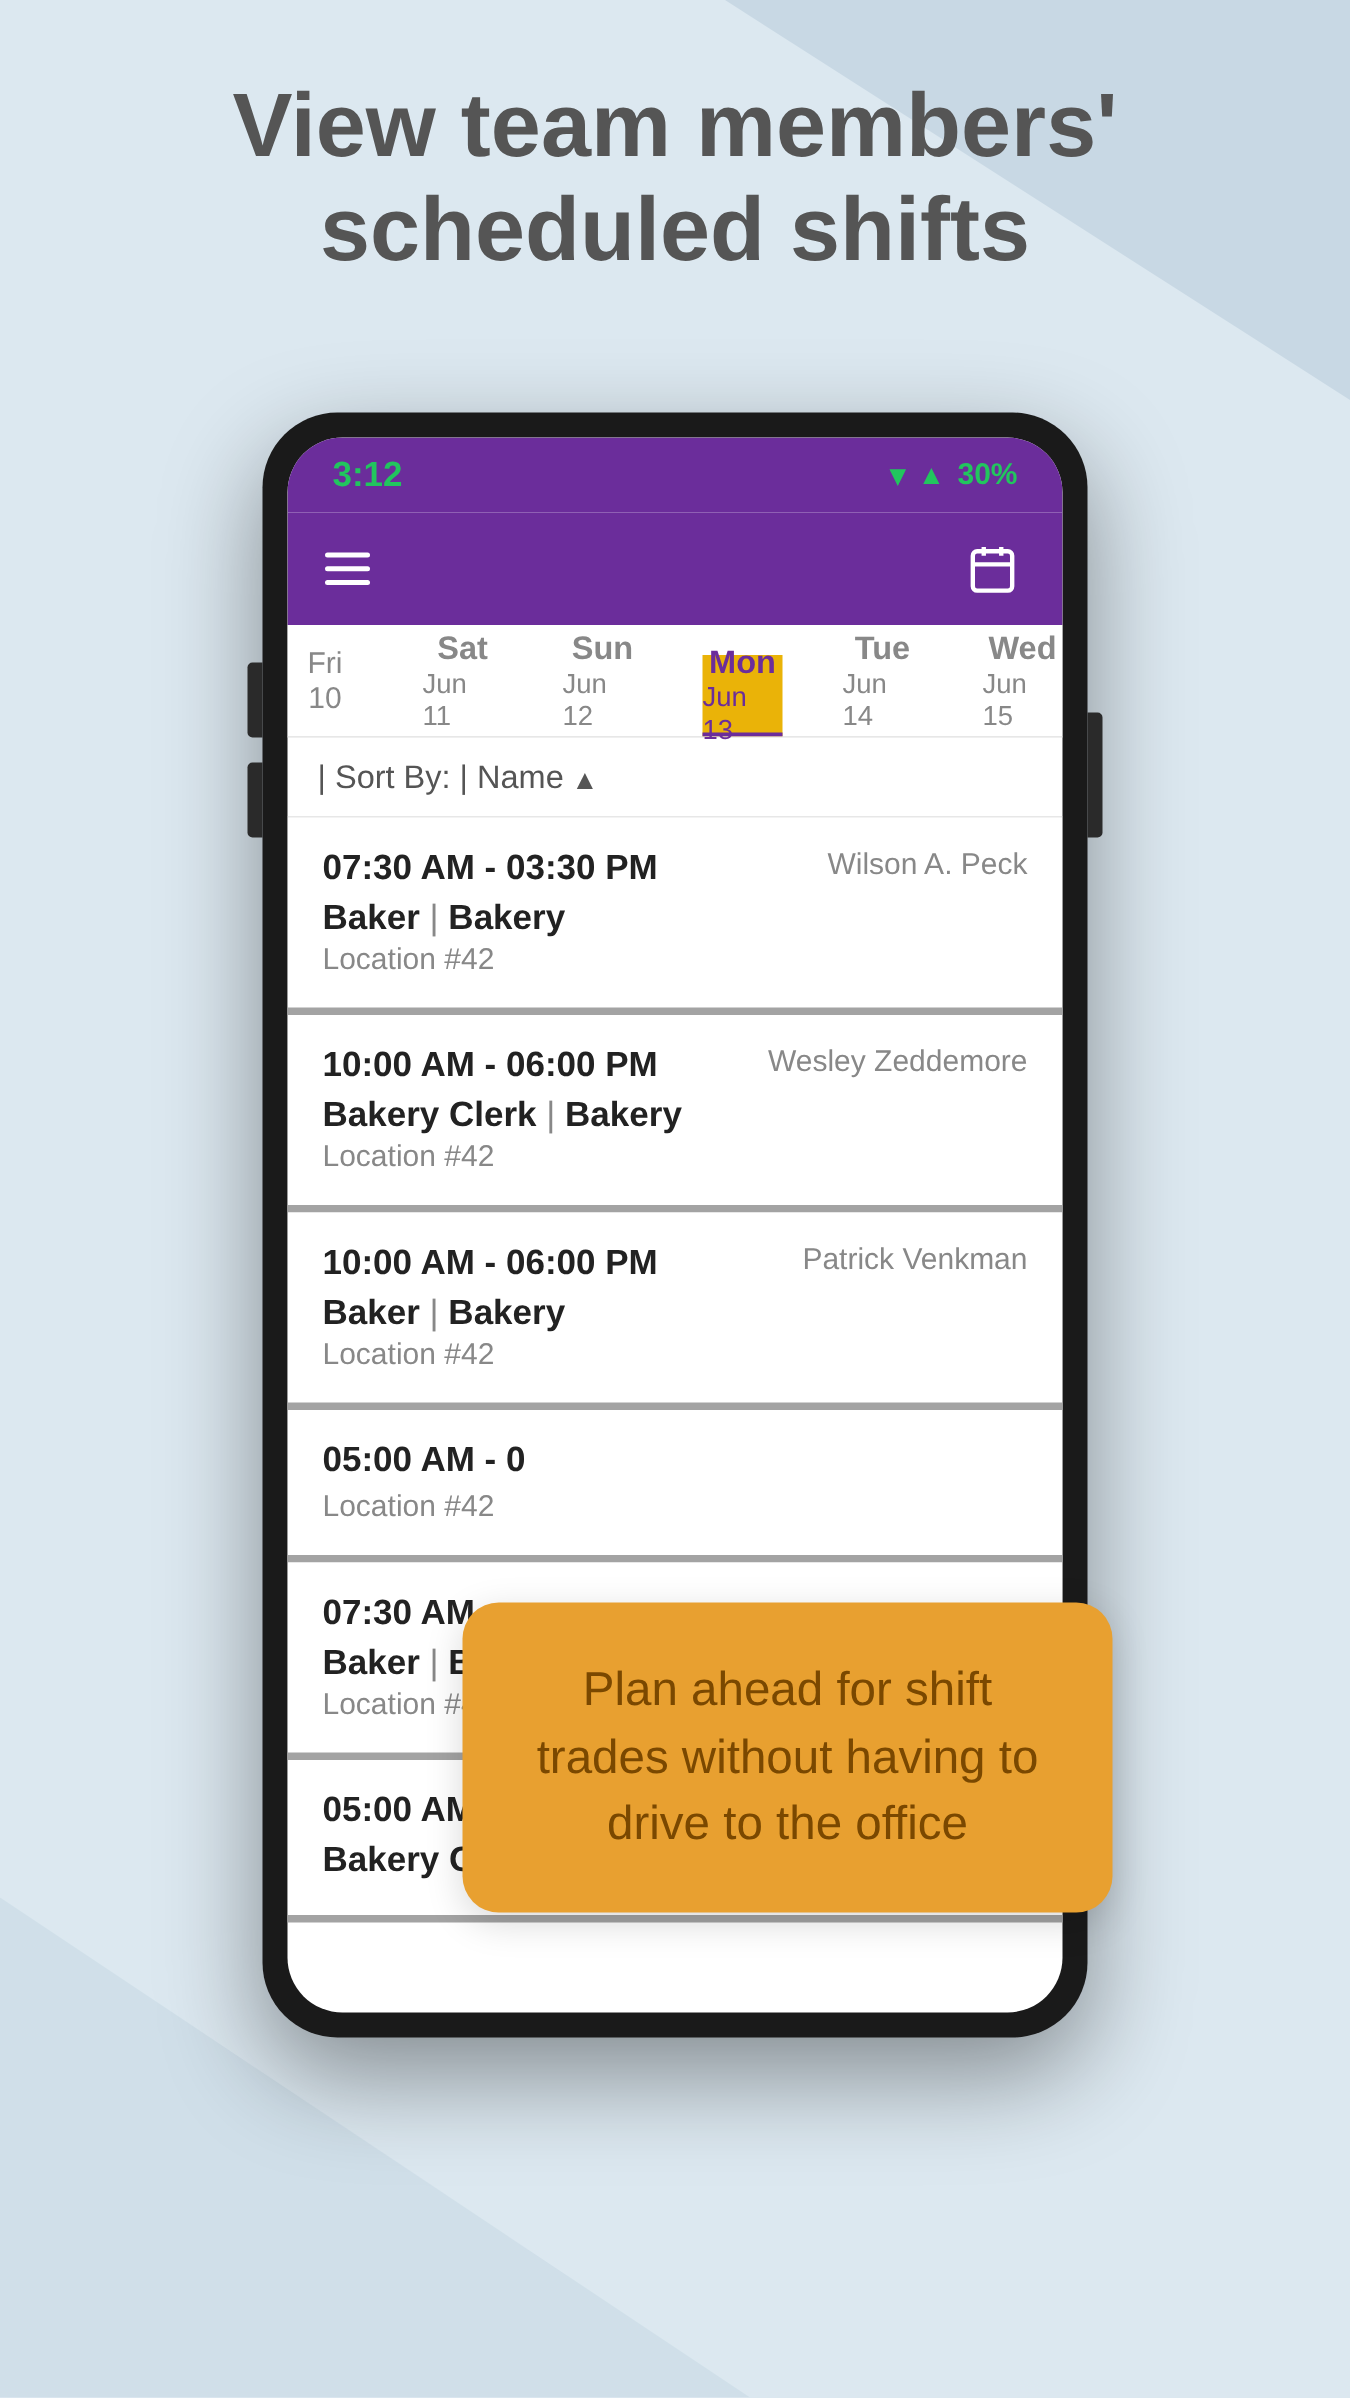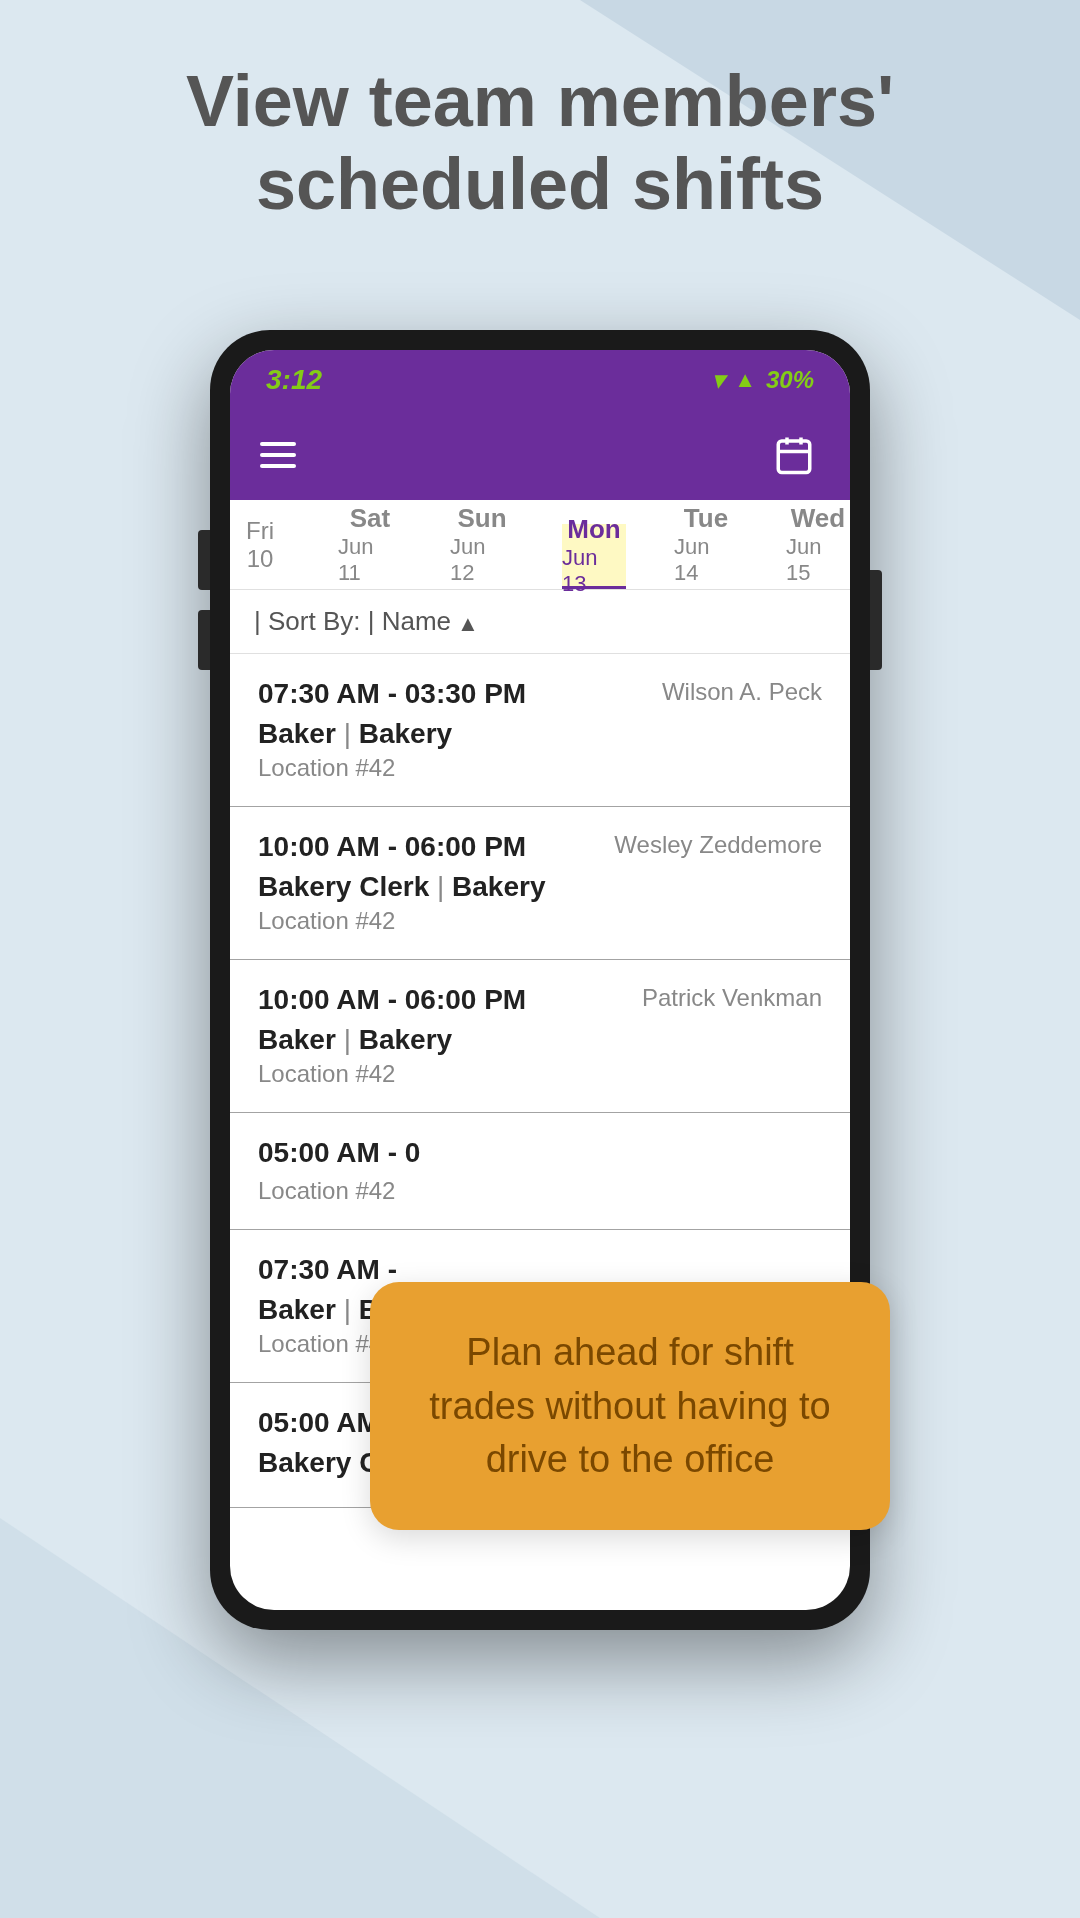--- a/index.html
+++ b/index.html
@@ -105,29 +105,28 @@
       right: 20px;
       bottom: 20px;
       background: #fff;
       border-radius: 44px;
       overflow: hidden;
     }
 
     
     .status-bar {
       background: #6b2d9b;
-      color: #84cc16;
+      color: #22c55e;
       height: 60px;
       display: flex;
       align-items: center;
       justify-content: space-between;
       padding: 0 36px;
       font-size: 28px;
       font-weight: 600;
-      font-style: italic;
     }
 
     .status-icons {
       display: flex;
       align-items: center;
       gap: 10px;
     }
 
     .wifi-icon { font-size: 24px; }
     .signal-icon { font-size: 22px; }
@@ -194,21 +193,21 @@
       align-items: center;
       justify-content: center;
       cursor: pointer;
       font-size: 24px;
       color: #888;
       position: relative;
     }
 
     .day-tab.active {
       color: #6b2d9b;
-      background: #fef9c3;
+      background: #eab308;
       border-bottom: 3px solid #6b2d9b;
       margin-top: 24px;
     }
 
     .day-tab .day-name {
       font-weight: 700;
       font-size: 26px;
     }
 
     .day-tab.active .day-name {
@@ -248,21 +247,21 @@
 
     .sort-arrow {
       font-size: 22px;
       color: #555;
     }
 
     .shift-card {
       background: white;
       margin: 0;
       padding: 24px 28px;
-      border-bottom: 1px solid #a3a3a3;
+      border-bottom: 6px solid #a3a3a3;
       cursor: pointer;
     }
 
     .shift-top-row {
       display: flex;
       justify-content: space-between;
       align-items: flex-start;
       margin-bottom: 8px;
     }
 

